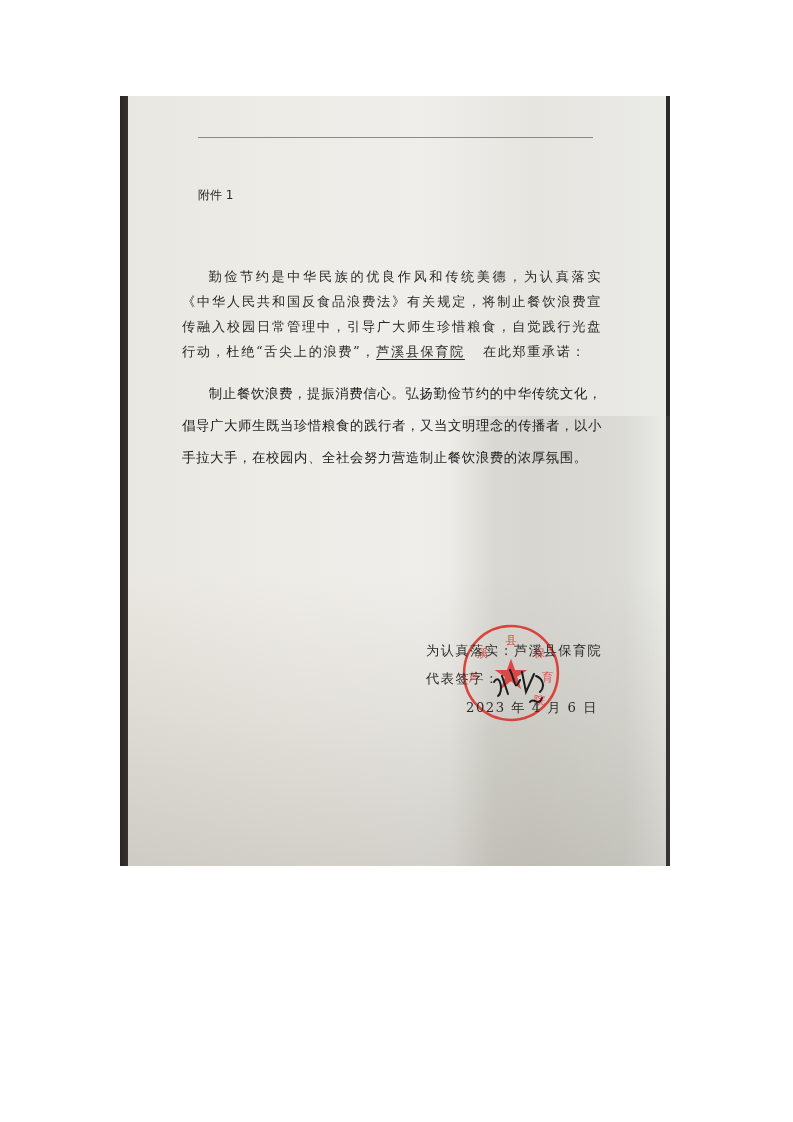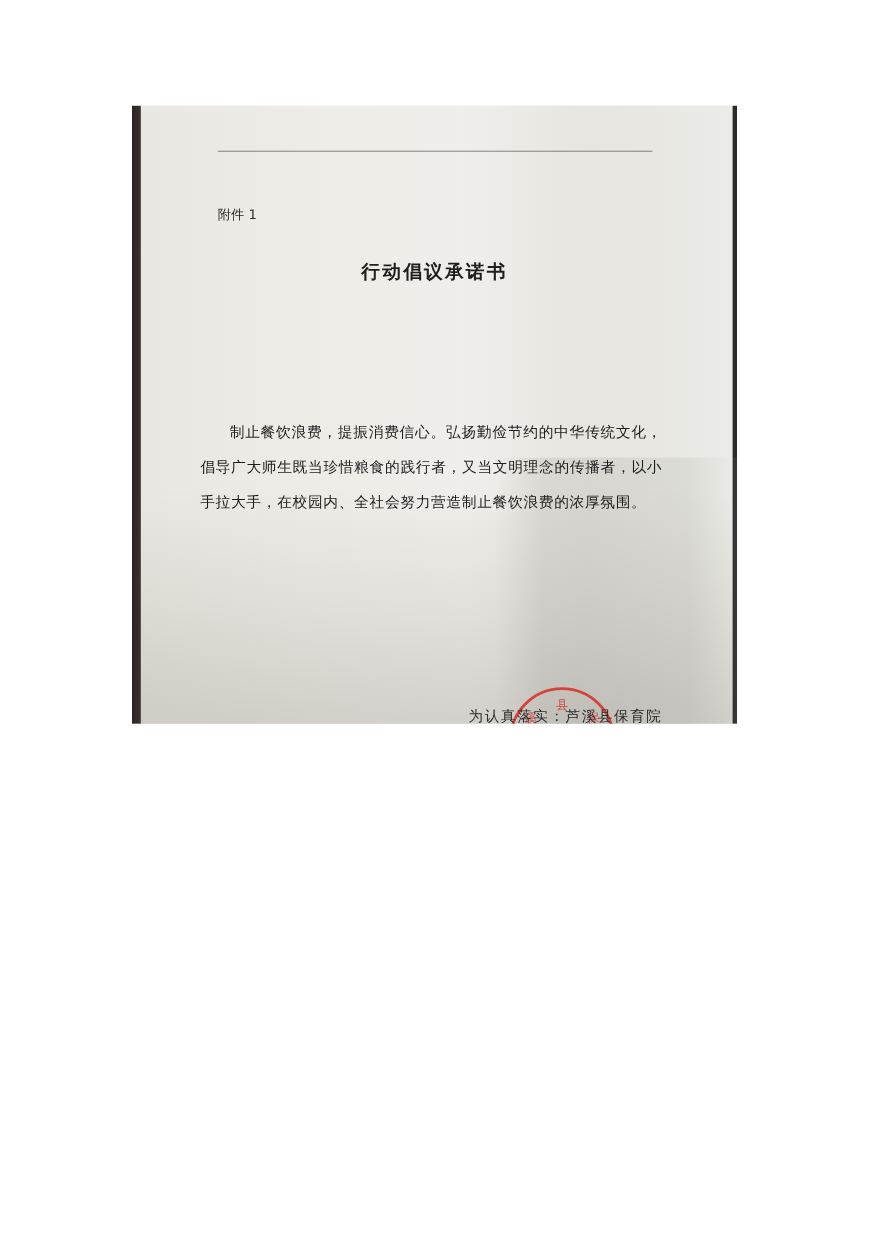--- a/index.html
+++ b/index.html
@@ -1,21 +1,21 @@
 <!DOCTYPE html>
 <html><head>
 <meta charset="utf-8">
 <style>
   html, body { margin: 0; padding: 0; }
   body {
     width: 793px; height: 1122px; background: #ffffff; position: relative; overflow: hidden;
     font-family: "DejaVu Serif", "Liberation Serif", serif;
   }
   .photo {
-    position: absolute; left: 120px; top: 96px; width: 550px; height: 562px;
+    position: absolute; left: 120px; top: 96px; width: 550px; height: 770px;
     background:
       linear-gradient(180deg, rgba(0,0,0,0) 0%, rgba(0,0,0,0) 62%, rgba(120,115,100,0.10) 80%, rgba(110,105,92,0.22) 100%),
       linear-gradient(90deg, #e9e7e1 0%, #eeece7 30%, #efeeea 55%, #e6e5e0 75%, #ebebe7 100%);
     overflow: hidden;
   }
   .edge-left { position: absolute; left: 0; top: 0; width: 8px; height: 100%; background: linear-gradient(90deg,#2a2422,#3a3230); }
   .edge-right { position: absolute; right: 0; top: 0; width: 4px; height: 100%; background: #2b2a28; }
   .shadow-band { position: absolute; left: 330px; top: 320px; width: 220px; height: 450px;
     background: linear-gradient(90deg, rgba(100,100,90,0) 0%, rgba(100,100,90,0.12) 20%, rgba(100,100,90,0.10) 80%, rgba(255,255,255,0.05) 100%); }
   .rule { position: absolute; left: 78px; top: 41px; width: 395px; height: 1px; background: #8a8a88; }
@@ -37,22 +37,24 @@
 </head>
 <body>
 
 <div class="photo">
   <div class="edge-left"></div>
   <div class="edge-right"></div>
   <div class="shadow-band"></div>
 
   <div class="rule"></div>
   <div class="annex">附件 1</div>
-  <div class="title2">行动倡议承诺书</div>
 
+  <div class="para p1">
+    <p><span>勤俭节约是中华民族的优良作风和传统美德，为认真落实《中华人民共和国反食品浪费法》有关规定，将制止餐饮浪费宣传融入校园日常管理中，引导广大师生珍惜粮食，自觉践行光盘行动，杜绝“舌尖上的浪费”，</span><span class="uline">芦溪县保育院</span><span>在此郑重承诺：</span></p>
+  </div>
 
   <div class="para p2">
     <p>制止餐饮浪费，提振消费信心。弘扬勤俭节约的中华传统文化，倡导广大师生既当珍惜粮食的践行者，又当文明理念的传播者，以小手拉大手，在校园内、全社会努力营造制止餐饮浪费的浓厚氛围。</p>
   </div>
 
 
   <svg class="stamp" viewBox="0 0 100 100">
     <circle cx="50" cy="50" r="46" fill="none" stroke="#d9332f" stroke-width="2.5" opacity="0.9"></circle>
     <polygon points="50,36 54,47 66,47 56,54 60,66 50,58 40,66 44,54 34,47 46,47" fill="#d9332f" opacity="0.85"></polygon>
     <text x="50" y="22" text-anchor="middle" font-size="11" fill="#d9332f" opacity="0.85" font-family="DejaVu Sans, sans-serif">县</text>

